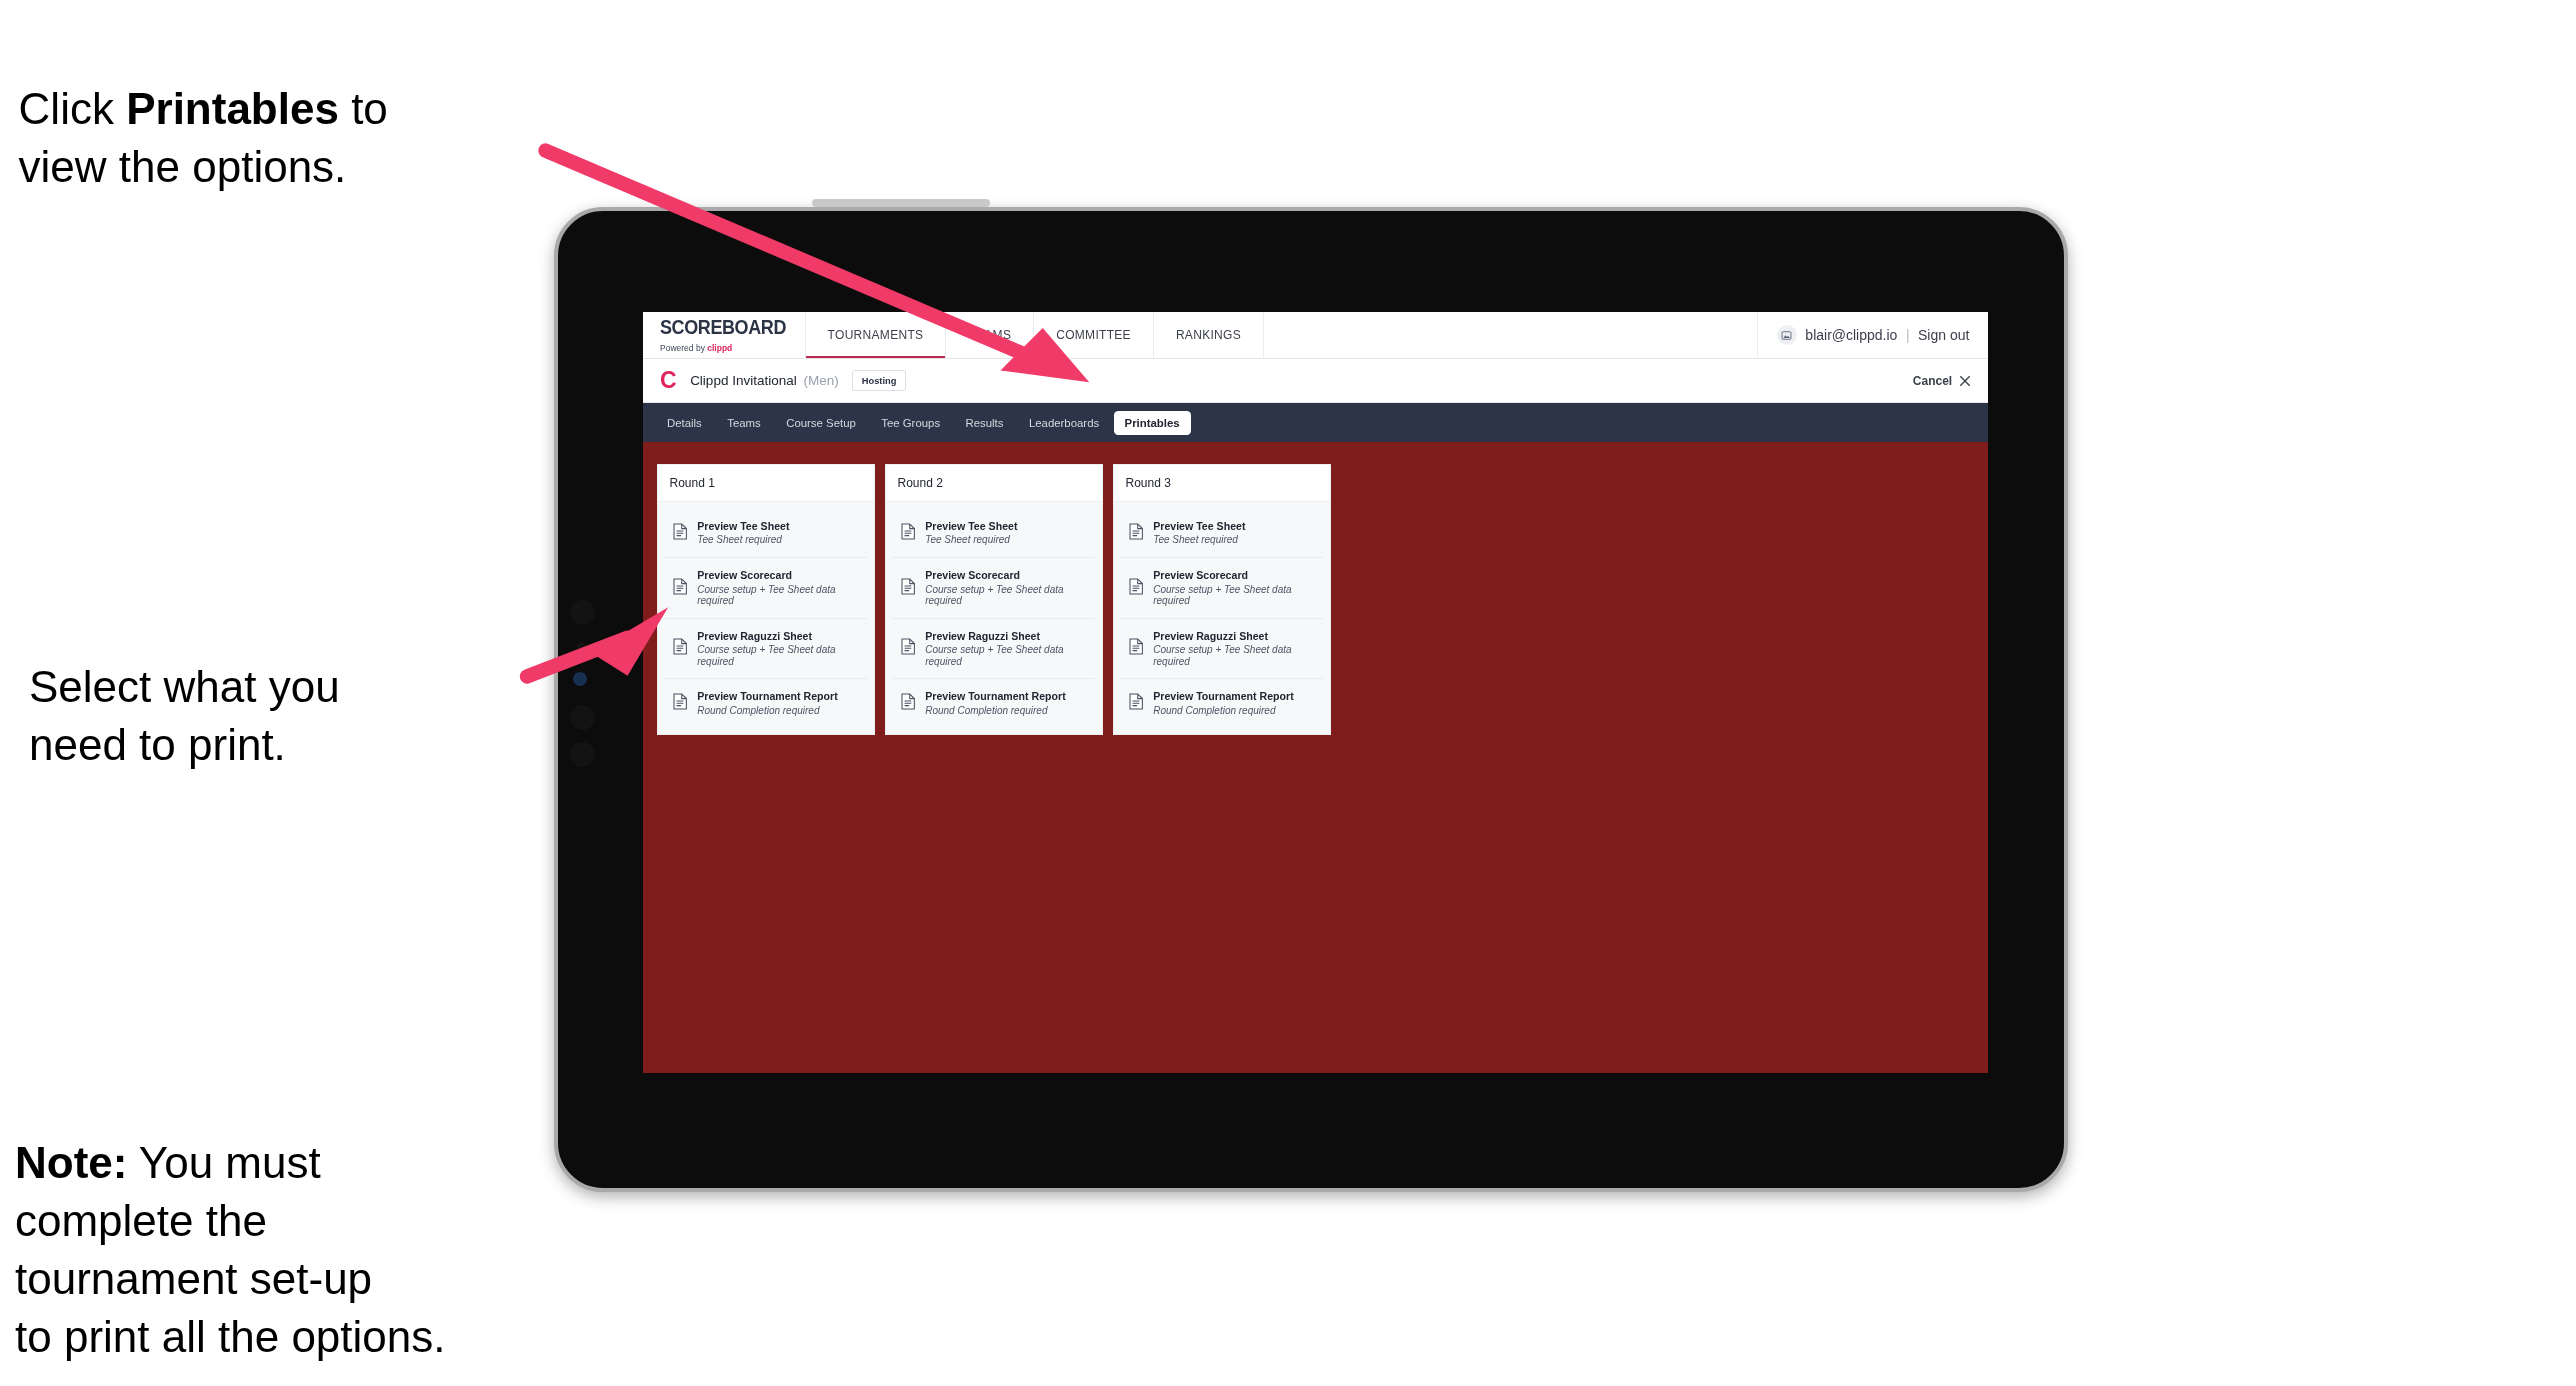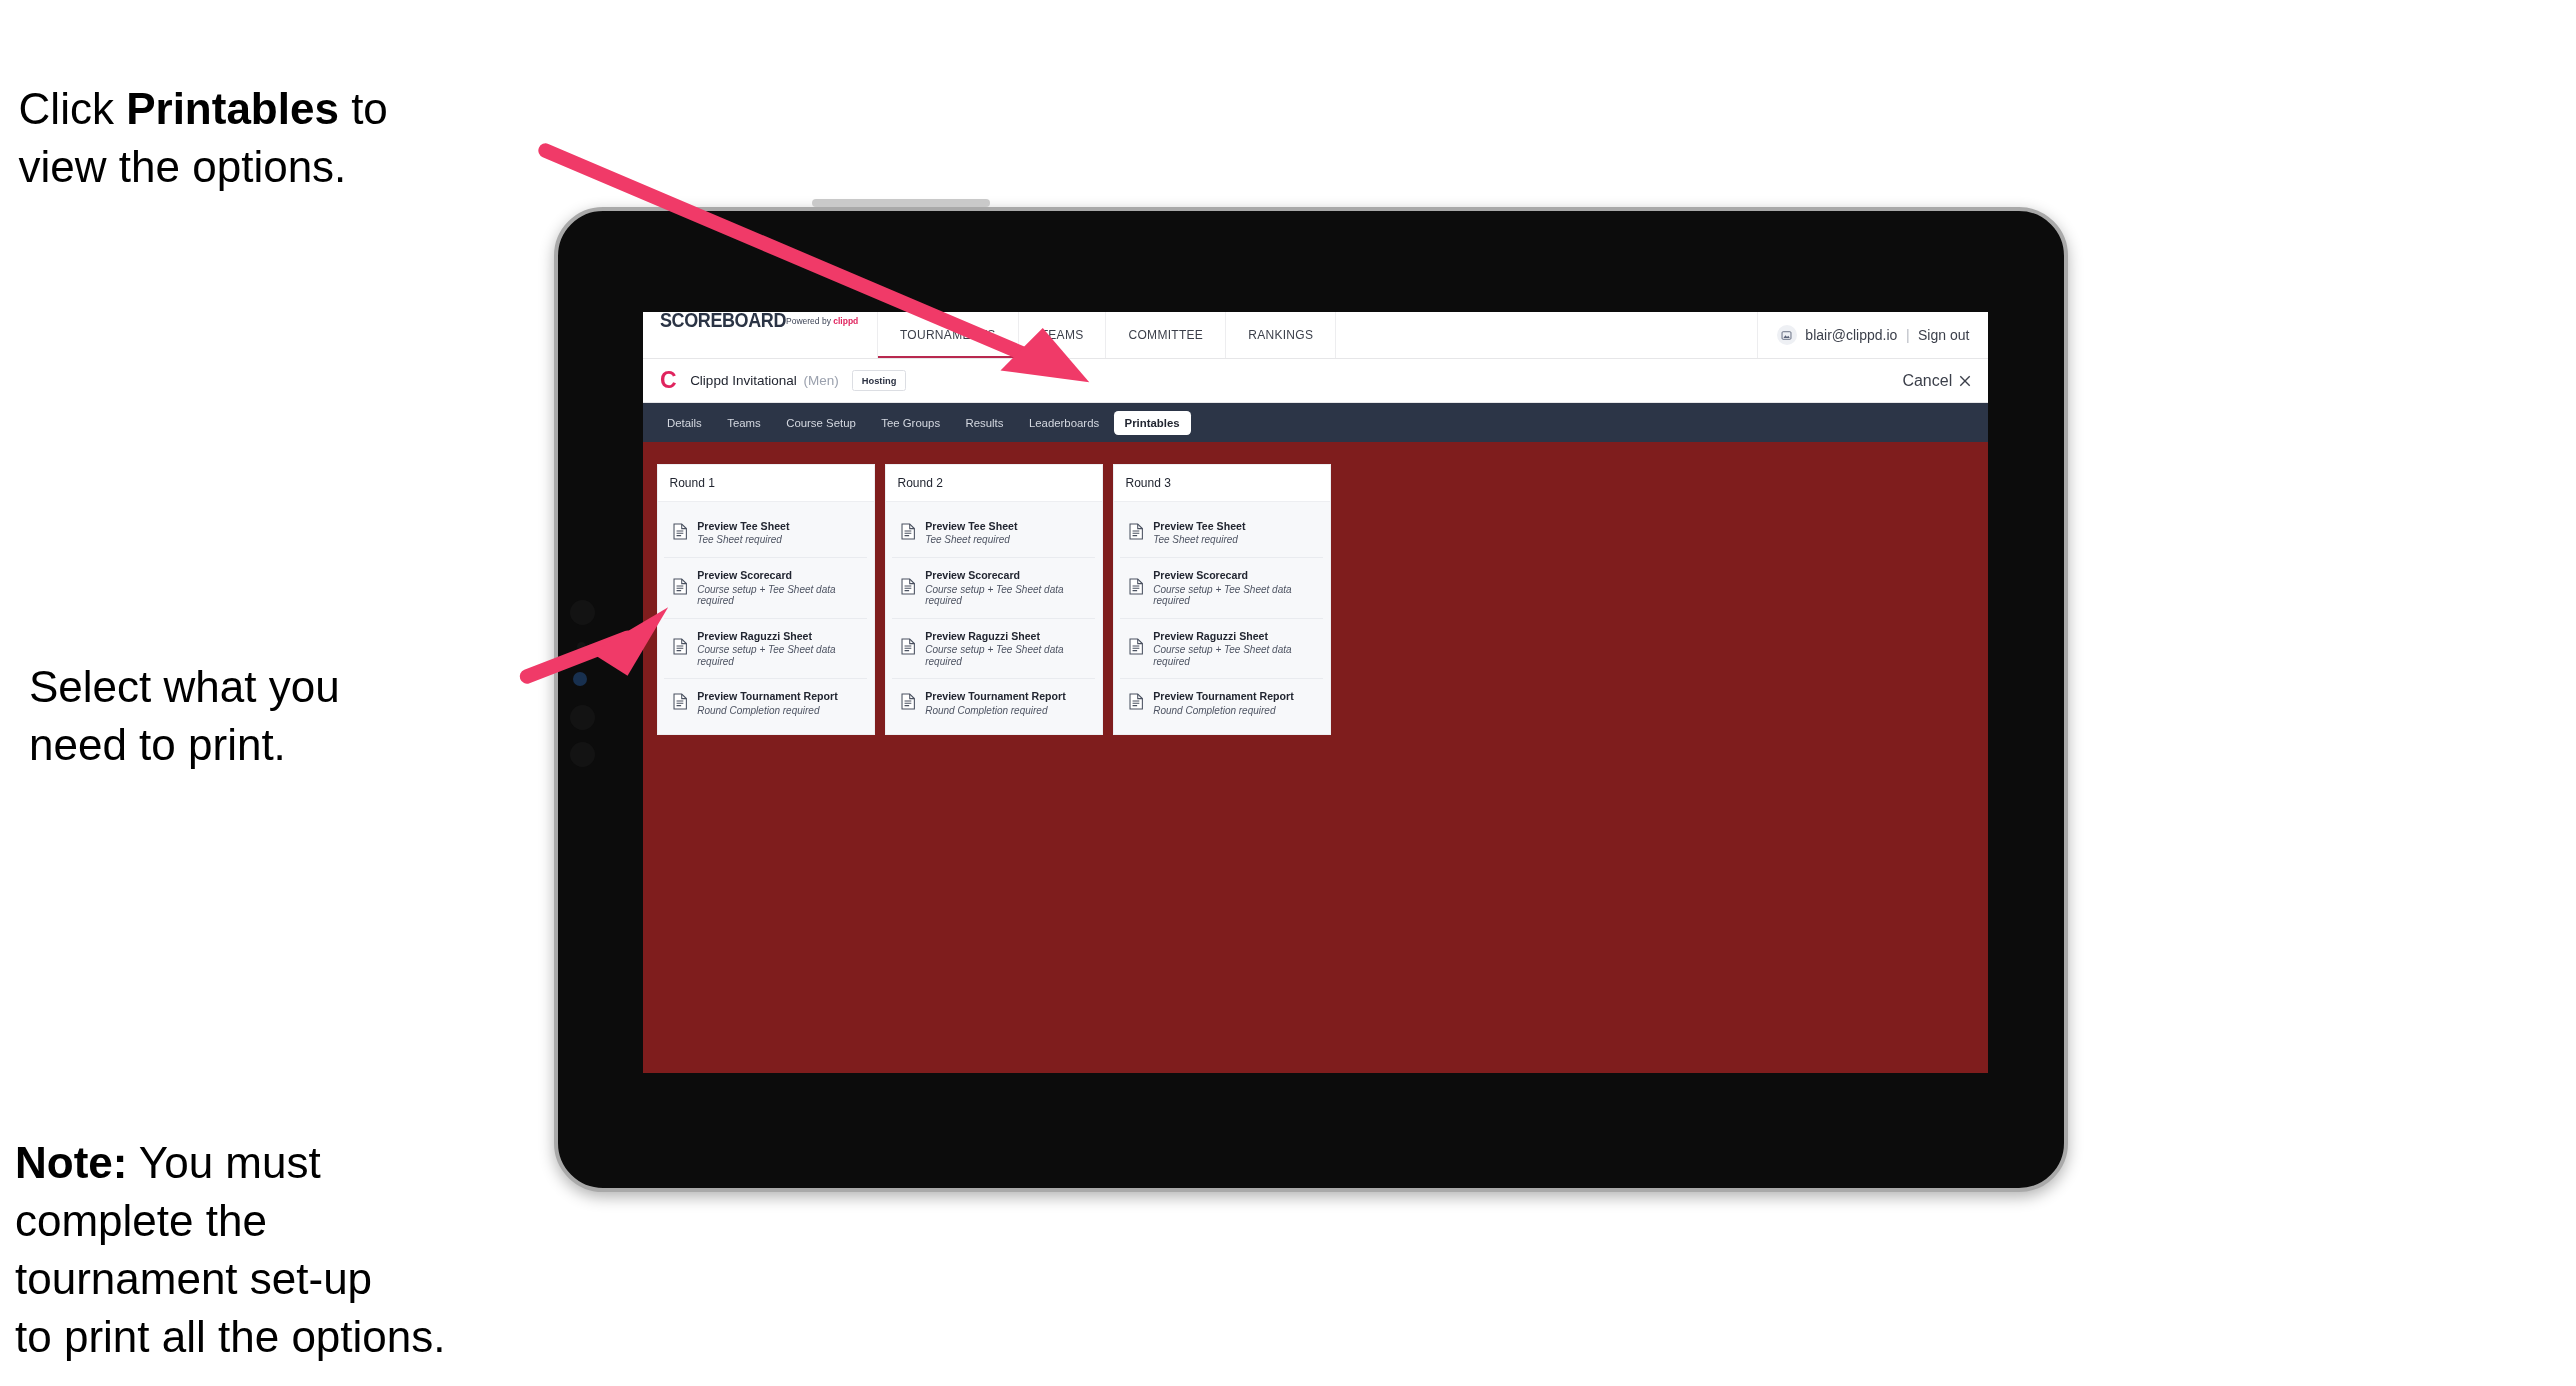--- a/index.html
+++ b/index.html
@@ -58,21 +58,21 @@
   }
 
   
   #topnav {
     display: flex; align-items: stretch;
     height: 47px;
     border-bottom: 0.8px solid #e6e6e8;
     background: #fff;
   }
   #brand {
-    display: flex; flex-direction: row; justify-content: center;
+    display: flex; flex-direction: column; justify-content: center;
     padding: 0 18.6px 0 17px;
     border-right: 0.8px solid #ededef;
     min-width: 125px;
   }
   #brand-title {
     font-size: 18px; font-weight: 700; letter-spacing: -0.4px;
     color: #2b3445; font-family: "Liberation Sans", sans-serif;
     transform: scaleY(1.12); transform-origin: left center;
   }
   #brand-sub { font-size: 8.5px; color: #3d4456; margin-top: 4.2px; }
@@ -113,21 +113,21 @@
     margin-right: 13.5px; font-family: "Liberation Sans", sans-serif;
   }
   #tbar-name { font-size: 13.5px; color: #222631; }
   #tbar-gender { font-size: 13.5px; color: #9aa0ad; margin-left: 6.8px; }
   #tbar-badge {
     margin-left: 13.5px; padding: 4.2px 8.5px;
     border: 0.8px solid #dcdee3; border-radius: 2.5px;
     font-size: 9.3px; font-weight: 700; color: #2b3142; background: #fff;
   }
   #tbar-spacer { flex: 1; }
-  #cancel { display: flex; align-items: center; gap: 6.8px; font-size: 16px; color: #3b3f4a; cursor: pointer; }
+  #cancel { display: flex; align-items: center; gap: 6.8px; font-size: 12px; color: #3b3f4a; cursor: pointer; font-weight: bold; }
 
   
   #tabstrip {
     display: flex; align-items: center; gap: 3.4px;
     height: 39px; padding: 0 13px;
     background: #2c3547;
   }
   .tab {
     padding: 6px 11px; border-radius: 4.2px;
     font-size: 11.4px; color: #d4d8e0; cursor: pointer; white-space: nowrap;

